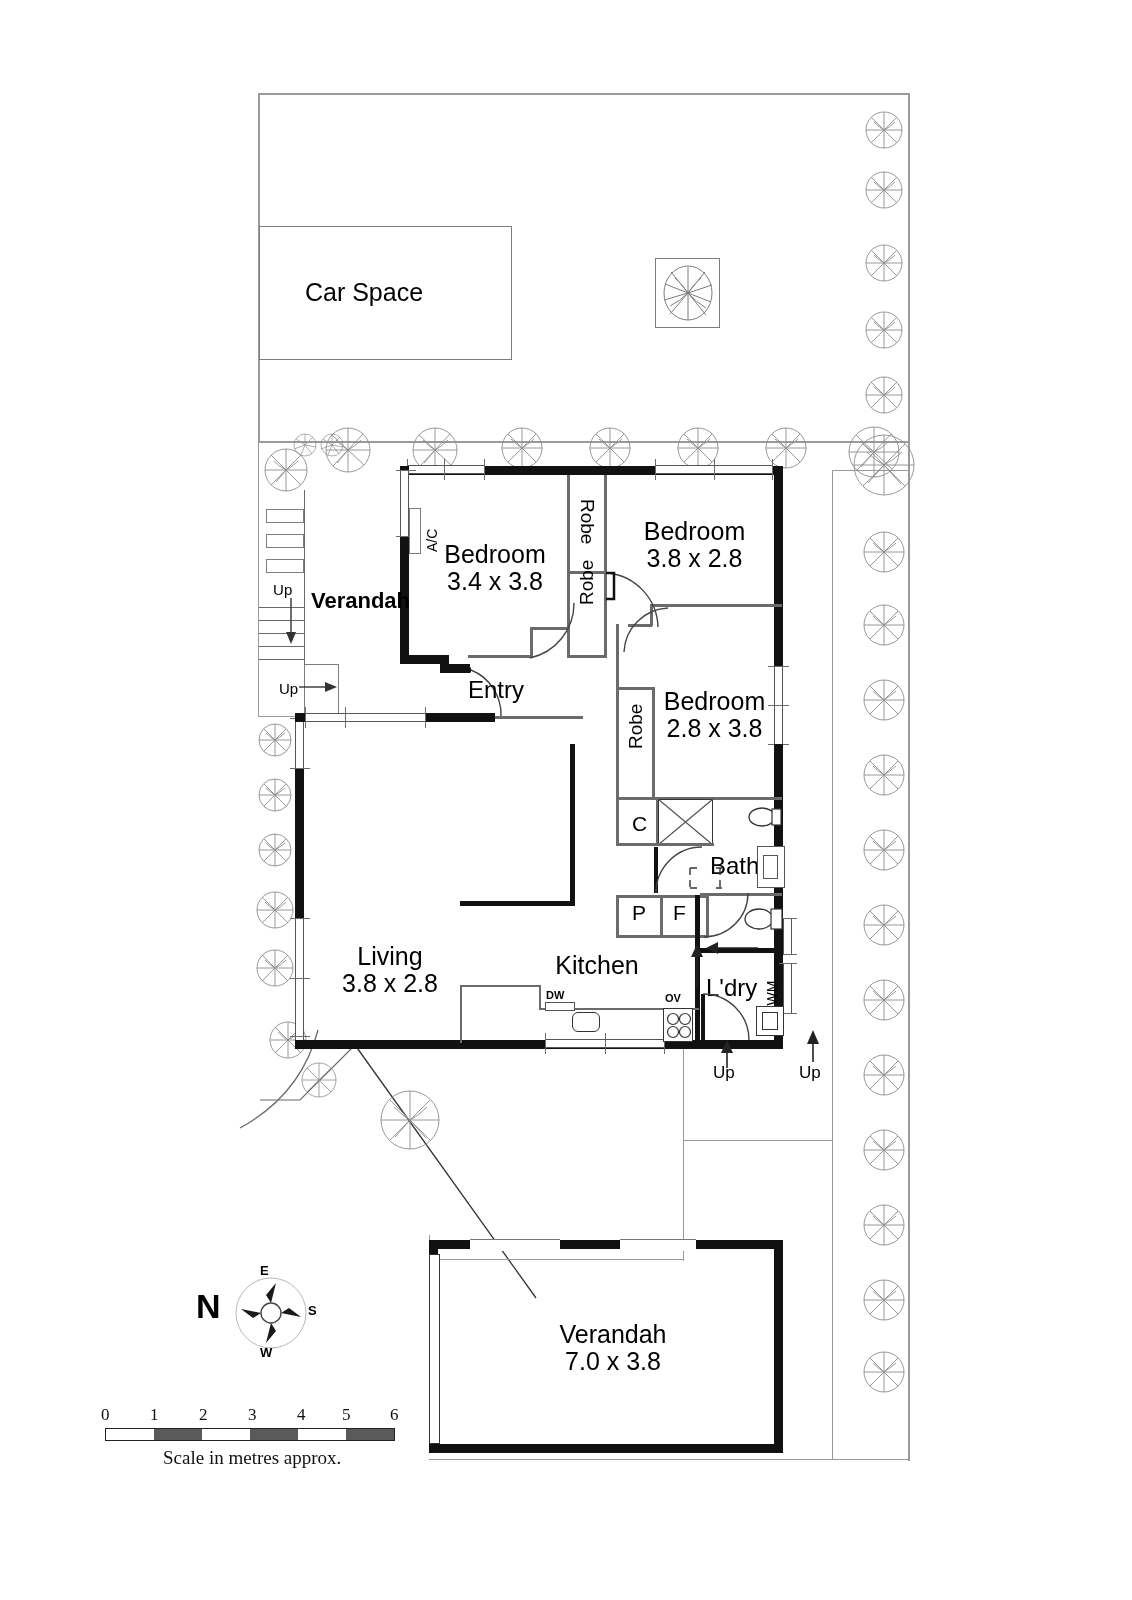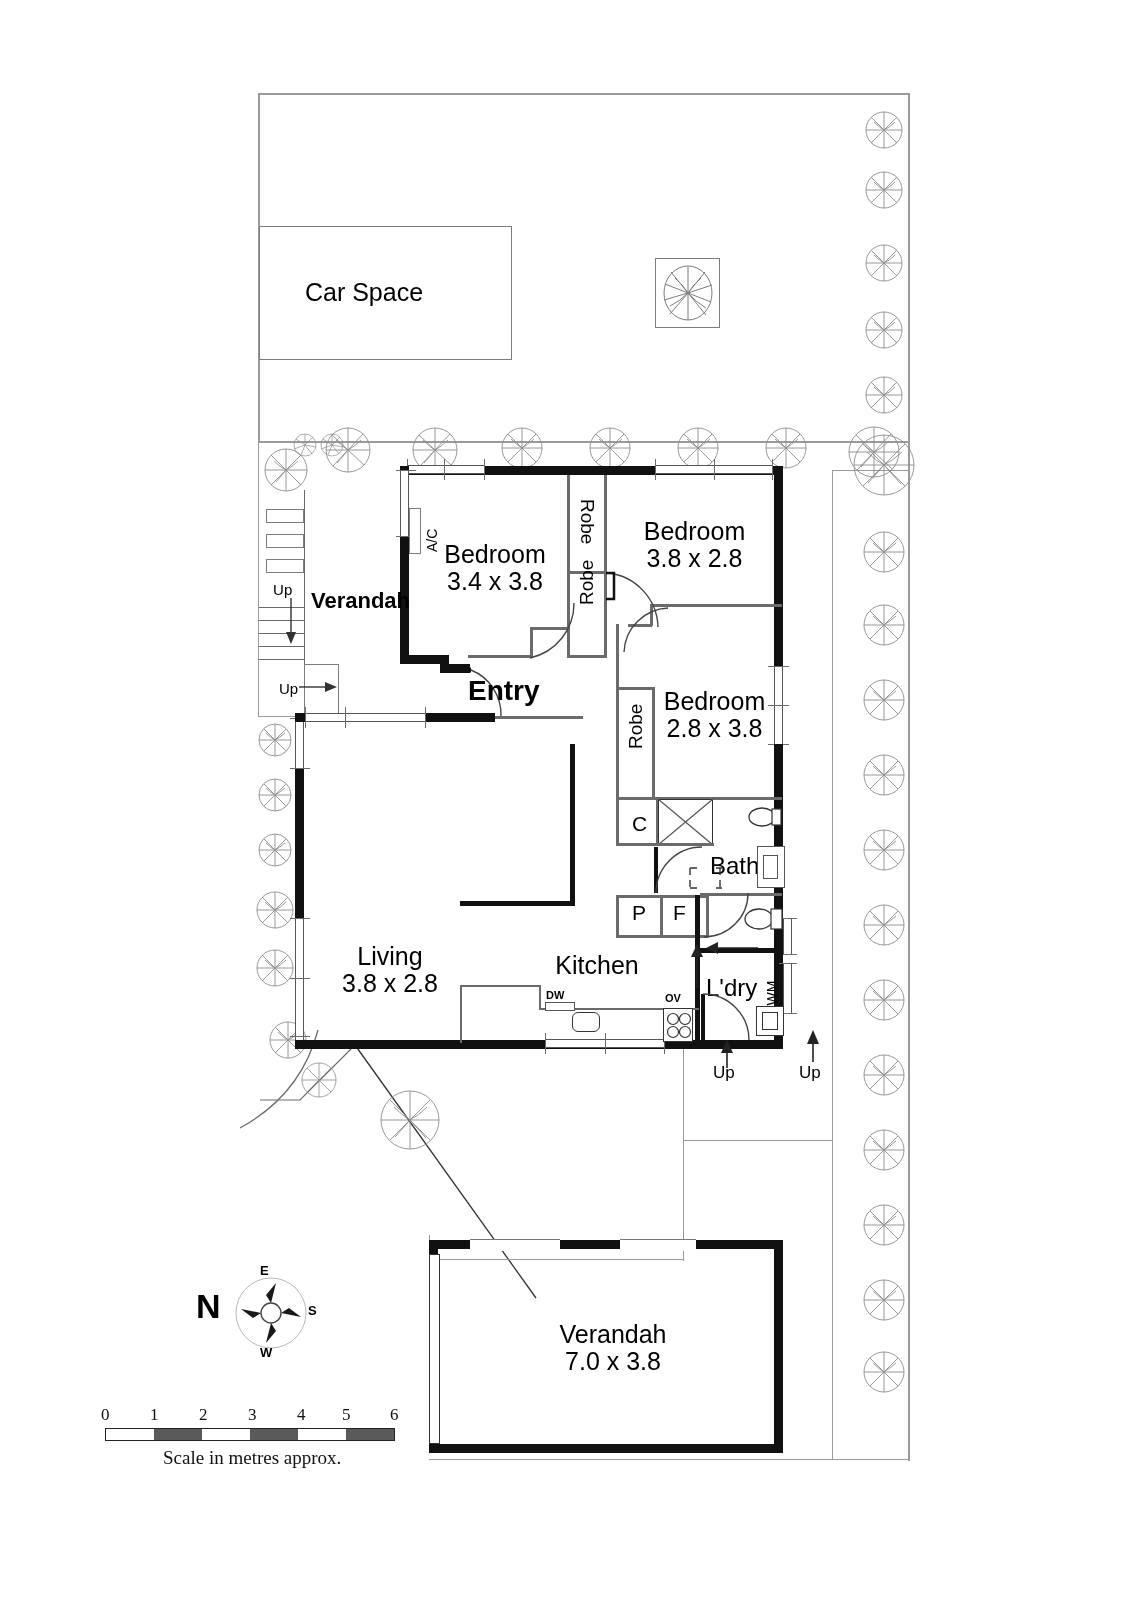--- a/index.html
+++ b/index.html
@@ -501,21 +501,21 @@
     <path d="M0 0 L8 0 L8 26 L0 26" stroke="#111" stroke-width="2.5" fill="none"></path>
   </svg>
   <svg class="abs" style="left:620px;top:606px;" width="52" height="52">
     <path d="M48 2 A 46 46 0 0 0 4 46" stroke="#444" stroke-width="1.4" fill="none"></path>
   </svg>
 
   <div class="lbl rm" style="left:311px;top:586px;">
     <span style="font-size:22px;font-weight:bold;">Verandah</span>
   </div>
   <div class="lbl rm" style="left:468px;top:676px;">
-    <span style="font-size:28px;font-weight:bold;">Entry</span>
+    <span style="font-size:24px;">Entry</span>
   </div>
 
   <div class="lbl rm" style="left:400px;top:541px;width:190px;">
     <span class="d">Bedroom</span>
     <span class="d">3.4 x 3.8</span>
   </div>
   <div class="lbl rm" style="left:602px;top:518px;width:185px;">
     <span class="d">Bedroom</span>
     <span class="d">3.8 x 2.8</span>
   </div>

